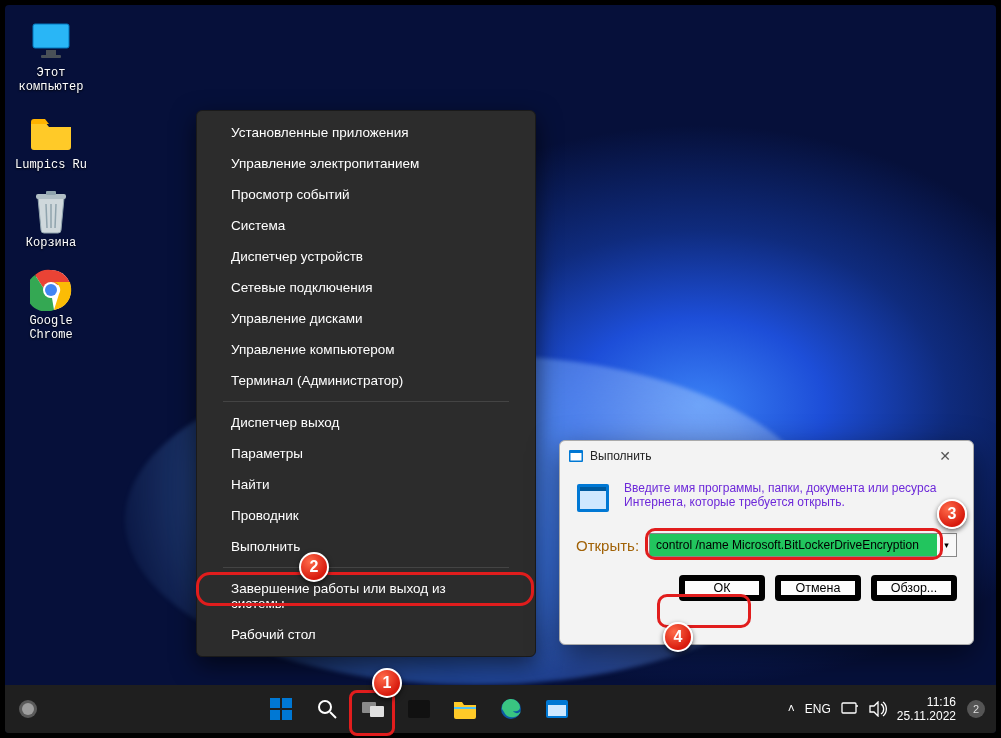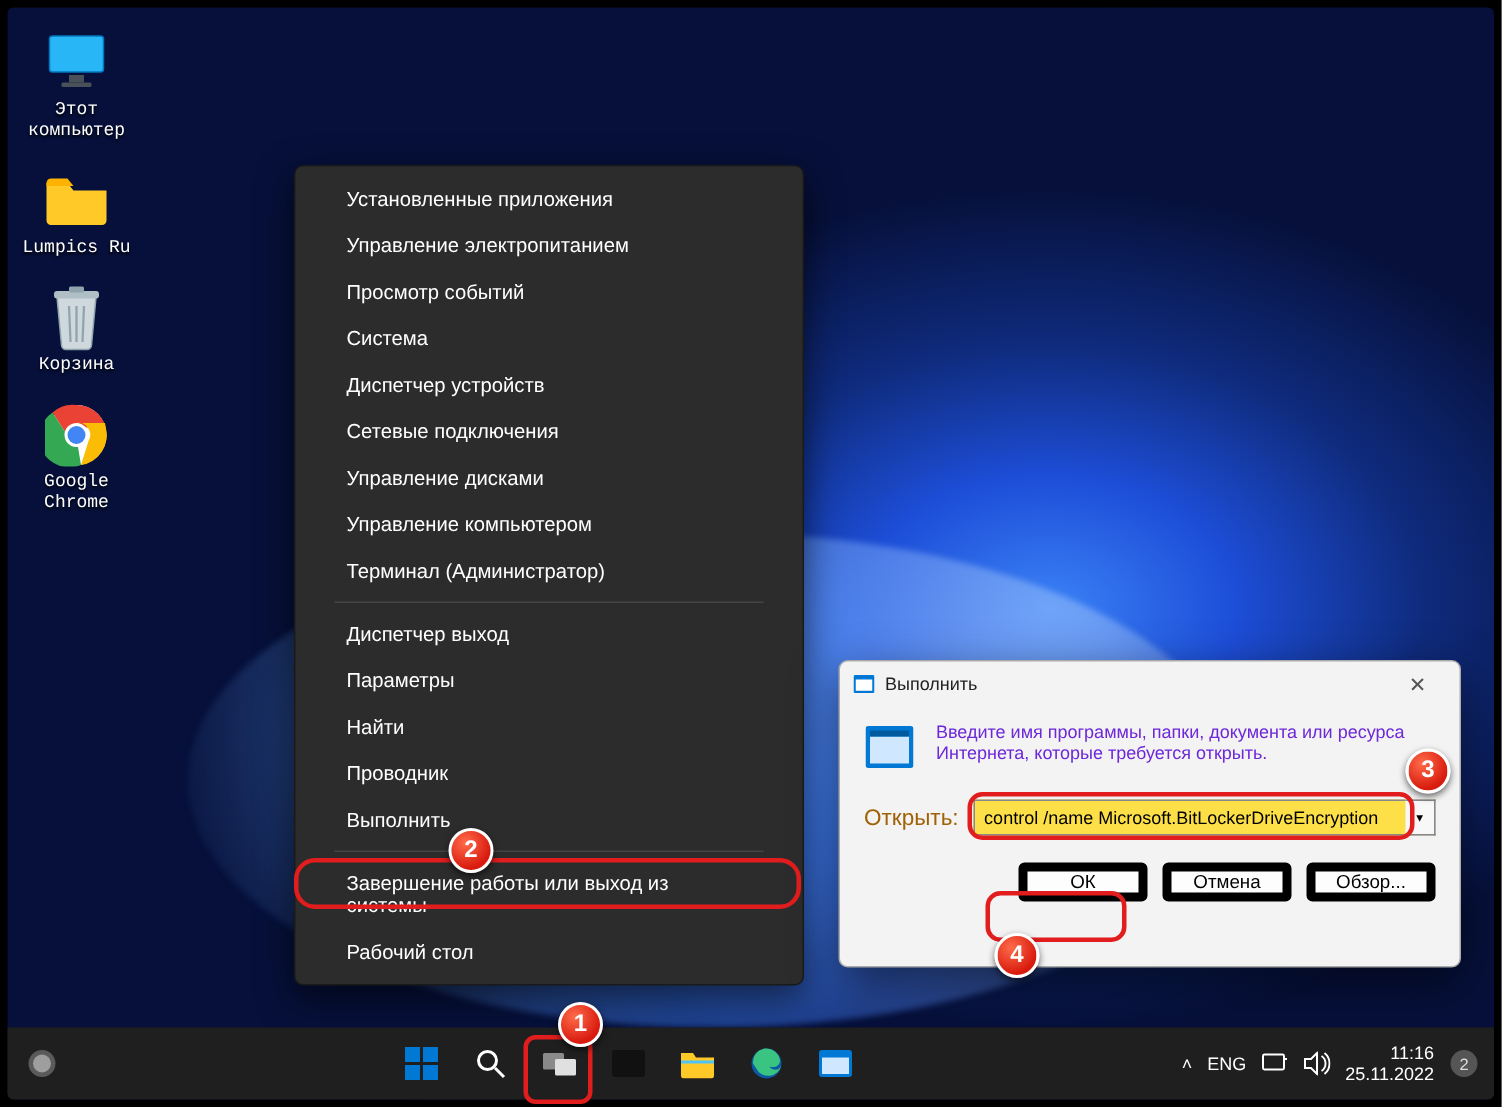--- a/index.html
+++ b/index.html
@@ -50,21 +50,21 @@
 .run-title { height:30px; display:flex; align-items:center; padding:0 8px; font-size:12px; color:#222;}
 .run-title .ricon { width:16px; height:16px; margin-right:6px; display:inline-flex; align-items:center; justify-content:center;}
 .run-title .spacer{flex:1;}
 .run-title .close{ width:40px; text-align:center; color:#555; cursor:pointer; font-size:14px; }
 .run-body { padding:10px 16px 0 16px; }
 .run-desc { display:flex; gap:14px; font-size:12px; color:#6d28d9; }
 .run-desc .bigicon{ width:34px; height:34px; flex:none; display:flex; align-items:center; justify-content:center;}
 .run-row { display:flex; align-items:center; margin-top:18px; gap:10px; position:relative;}
 .run-row label{ font-size:15px; color:#a16207; }
 .combo { flex:1; position:relative; }
-.combo input{ width:100%; height:24px; font-size:12px; padding:2px 22px 2px 6px; border:1px solid #888; background:#fde047;}
+.combo input{ width:100%; height:24px; font-size:12px; padding:2px 22px 2px 6px; border:1px solid #888; background:#22c55e;}
 .combo .dd { position:absolute; right:0; top:0; width:20px; height:24px; border:1px solid #888; border-left:none; display:flex; align-items:center; justify-content:center; background:#f8f8f8; font-size:9px; cursor:pointer;}
 .hl-combo{ position:absolute; left:-4px; right:14px; top:-5px; height:32px; border:3px solid #e11d1d; border-radius:10px; pointer-events:none;}
 .run-btns { display:flex; gap:10px; justify-content:flex-end; padding:18px 16px 0 16px;}
 .run-btns button{ width:86px; height:26px; font-size:12.5px; border:6px solid #000000; border-radius:4px; background:#fdfdfd; cursor:pointer;}
 .hl-ok-box{ position:absolute; left:657px; top:594px; width:94px; height:34px; border:3px solid #e11d1d; border-radius:10px; pointer-events:none;}
 
 
 .taskbar {
   position:absolute; left:5px; right:5px; bottom:5px; height:48px;
   background:#1f1f1f; display:flex; align-items:center; border-radius:0 0 4px 4px;

